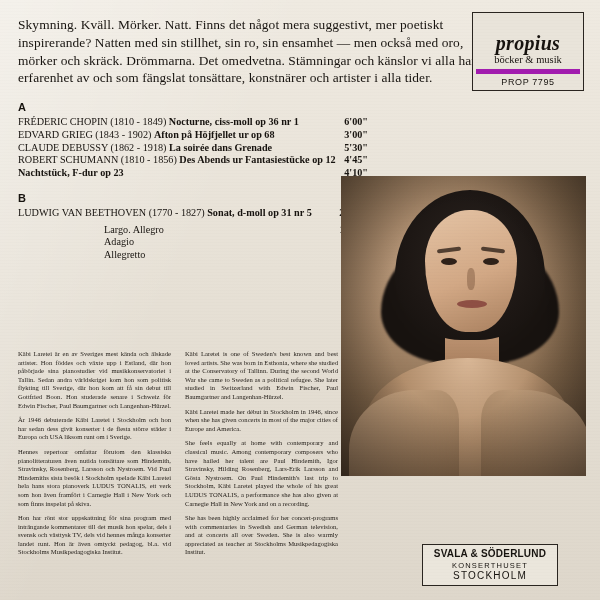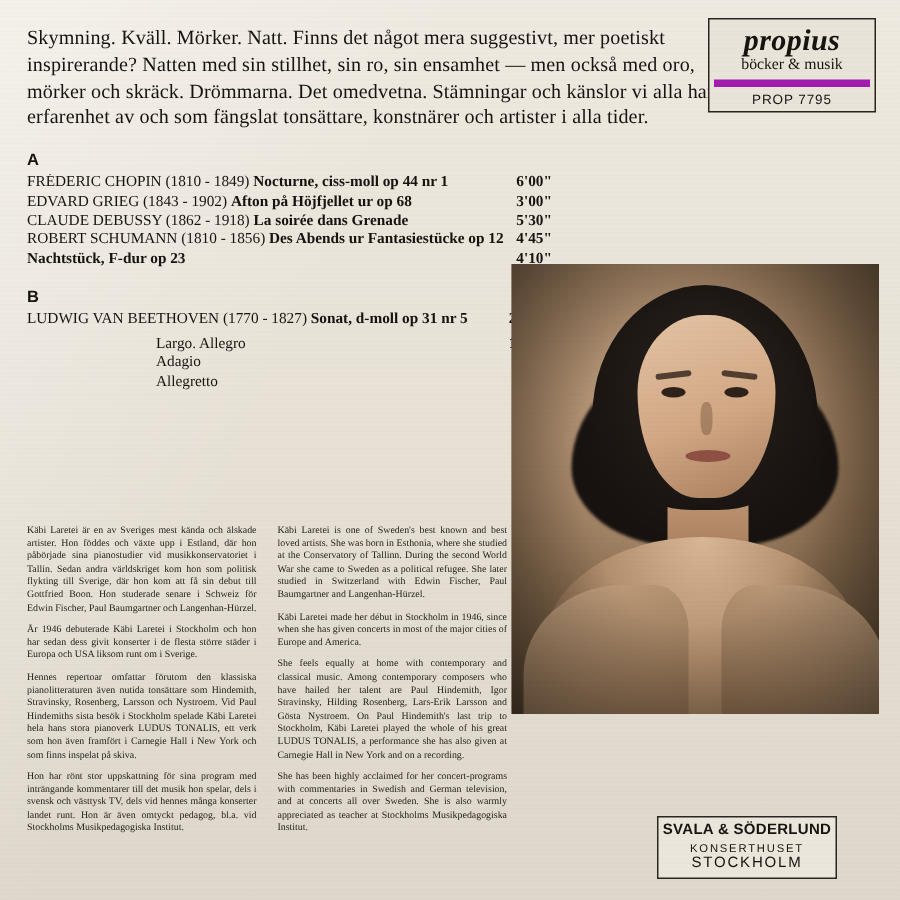--- a/index.html
+++ b/index.html
@@ -32,21 +32,21 @@
   .blurb p{margin:0 0 9px 0;}
   .blurb p.second{margin-top:4px;}
 
   
   .logo-box{
     position:absolute;right:16px;top:12px;
     width:112px;
     background:#e9e4da;
     border:1px solid #2a2520;
     text-align:center;
-    padding:4px 3px 0 3px;
+    padding:20px 3px 0 3px;
     box-sizing:border-box;
   }
   .logo-word{
     font-family:"Liberation Serif", serif;
     font-weight:700;font-style:italic;
     font-size:20px;line-height:20px;letter-spacing:.3px;
   }
   .logo-sub{
     font-size:10.5px;line-height:12px;margin-top:1px;margin-bottom:3px;
     font-family:"Liberation Serif", serif;
@@ -161,21 +161,21 @@
   }
   .shoulderR{
     position:absolute;left:140px;top:214px;width:110px;height:100px;
     background:linear-gradient(200deg,#c8a582,#7d6044);
     border-radius:20% 60% 0 0/30% 60% 0 0;
   }
 
   
   .ss-box{
     position:absolute;right:42px;bottom:14px;
-    width:120px;border:1px solid #2a2520;background:#ebe6dc;
+    width:136px;border:1px solid #2a2520;background:#ebe6dc;
     text-align:center;padding:3px 2px 4px 2px;box-sizing:border-box;
     font-family:"Liberation Sans", sans-serif;
   }
   .ss-1{font-weight:700;font-size:10px;letter-spacing:.2px;}
   .ss-2{font-size:7.5px;letter-spacing:1.2px;margin-top:2px;}
   .ss-3{font-size:10px;letter-spacing:1.2px;}
 </style>
 </head>
 <body>
 
@@ -189,21 +189,21 @@
 
   <div class="blurb">
     <p>Skymning. Kväll. Mörker. Natt. Finns det något mera suggestivt, mer poetiskt inspirerande? Natten med sin stillhet, sin ro, sin ensamhet — men också med oro, mörker och skräck. Drömmarna. Det omedvetna. Stämningar och känslor vi alla har erfarenhet av och som fängslat tonsättare, konstnärer och artister i alla tider.</p>
   </div>
 
   <div class="tracks">
 
     <div class="side">A</div>
 
     <div class="trk">
-      <span class="txt"><span class="comp">FRÉDERIC CHOPIN (1810 - 1849)</span> <span class="work">Nocturne, ciss-moll op 44 nr 1</span></span>
+      <span class="txt"><span class="comp">FRÉDERIC CHOPIN (1810 - 1849)</span> <span class="work">Nocturne, ciss-moll op 36 nr 1</span></span>
       <span class="dur">6'00"</span>
     </div>
     <div class="trk">
       <span class="txt"><span class="comp">EDVARD GRIEG (1843 - 1902)</span> <span class="work">Afton på Höjfjellet ur op 68</span></span>
       <span class="dur">3'00"</span>
     </div>
     <div class="trk">
       <span class="txt"><span class="comp">CLAUDE DEBUSSY (1862 - 1918)</span> <span class="work">La soirée dans Grenade</span></span>
       <span class="dur">5'30"</span>
     </div>

